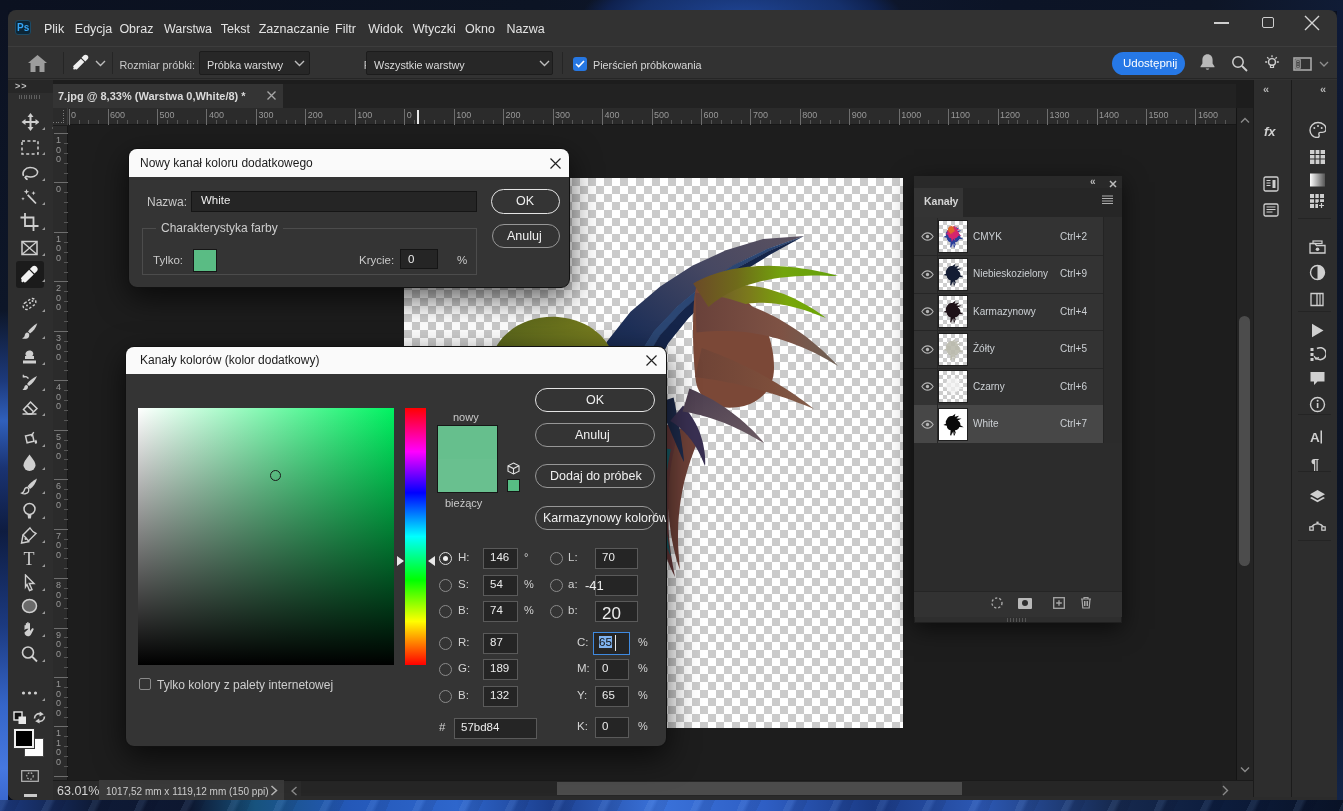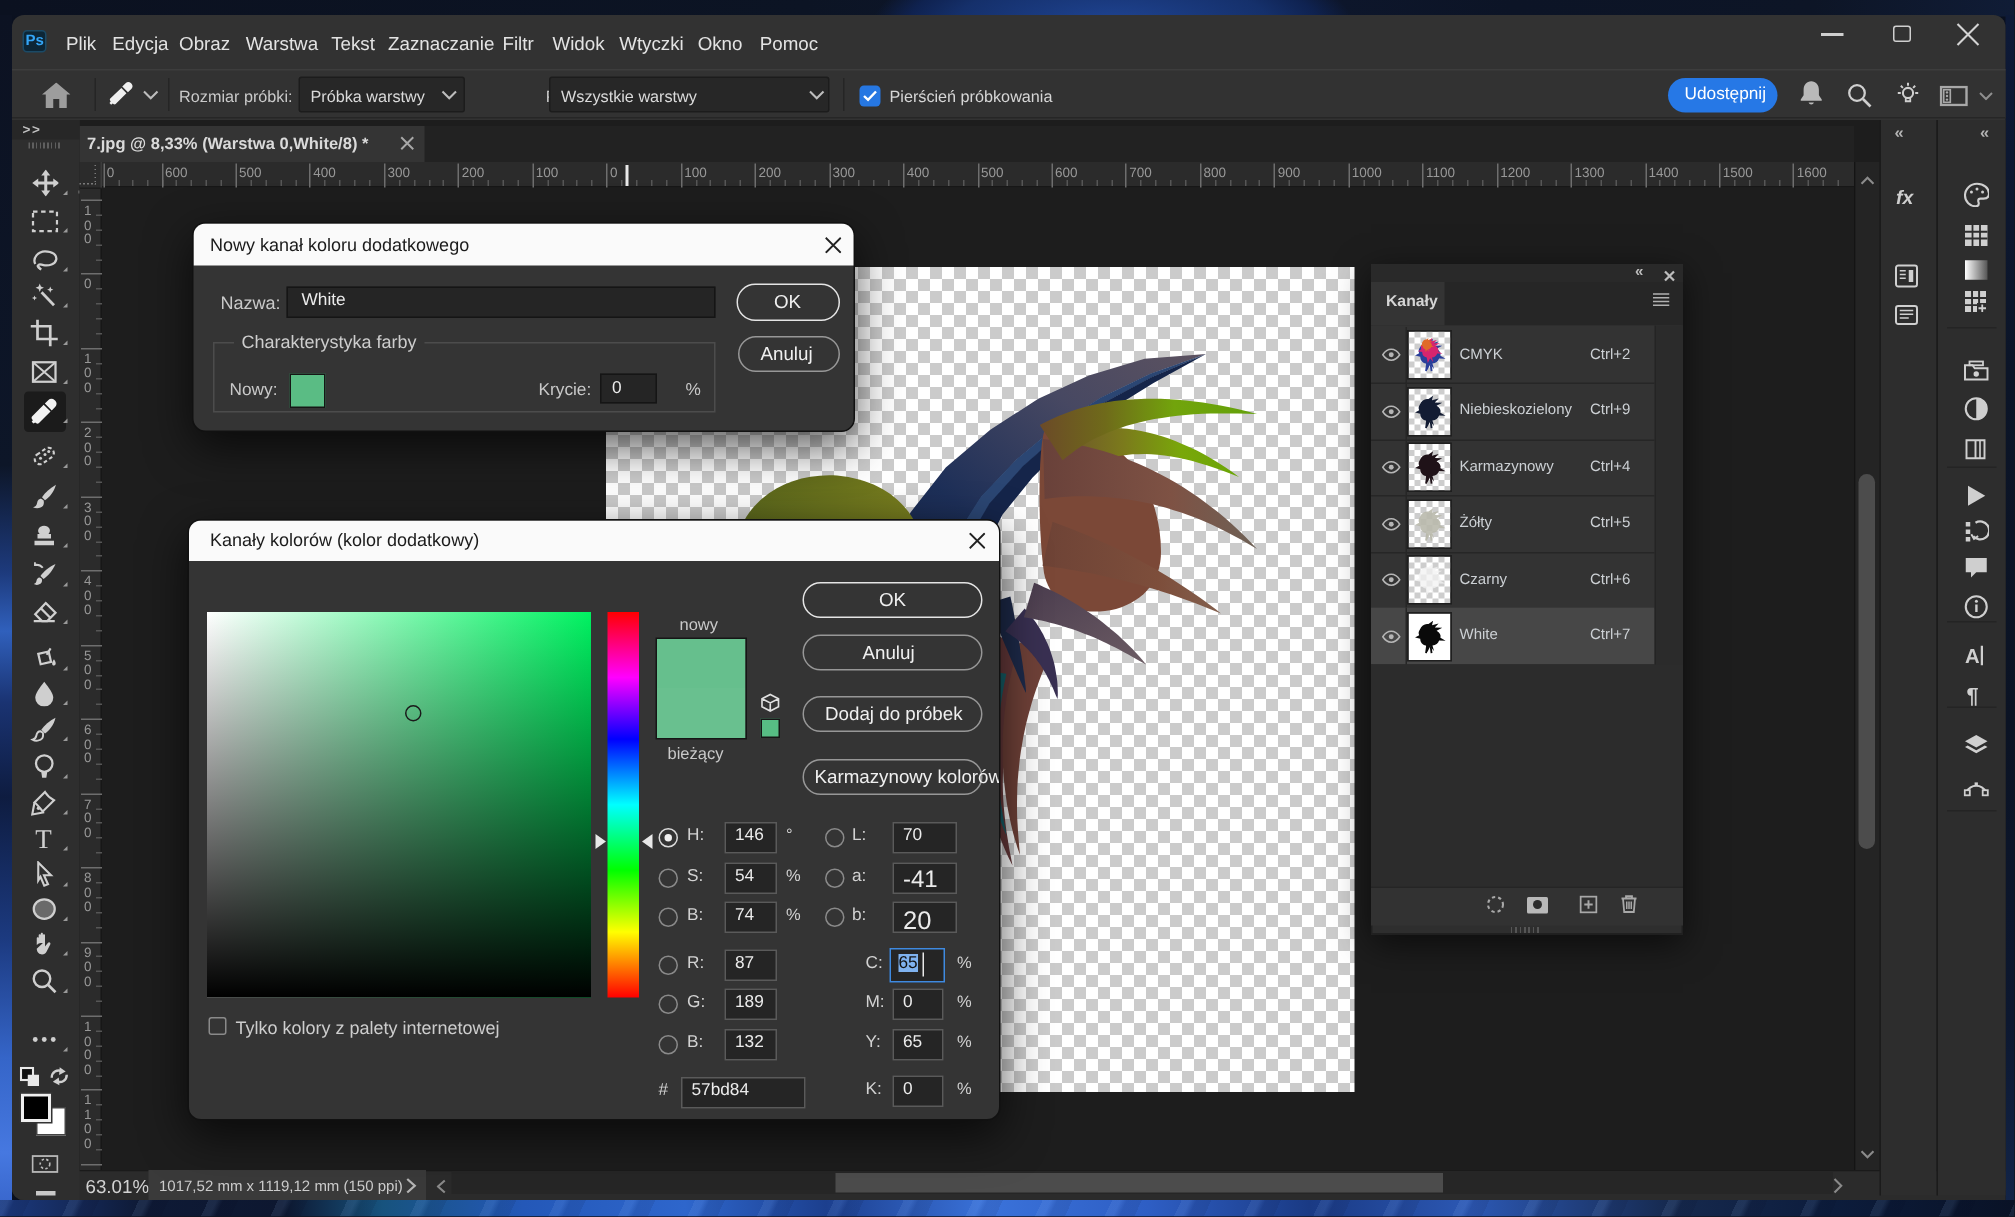--- a/index.html
+++ b/index.html
@@ -30,21 +30,21 @@
 <div class="txt" style="left:44px;top:22px;font-size:12.5px;color:#e3e3e3">Plik</div>
 <div class="txt" style="left:74.8px;top:22px;font-size:12.5px;color:#e3e3e3">Edycja</div>
 <div class="txt" style="left:119.4px;top:22px;font-size:12.5px;color:#e3e3e3">Obraz</div>
 <div class="txt" style="left:163.9px;top:22px;font-size:12.5px;color:#e3e3e3">Warstwa</div>
 <div class="txt" style="left:220.8px;top:22px;font-size:12.5px;color:#e3e3e3">Tekst</div>
 <div class="txt" style="left:258.7px;top:22px;font-size:12.5px;color:#e3e3e3">Zaznaczanie</div>
 <div class="txt" style="left:335px;top:22px;font-size:12.5px;color:#e3e3e3">Filtr</div>
 <div class="txt" style="left:368.3px;top:22px;font-size:12.5px;color:#e3e3e3">Widok</div>
 <div class="txt" style="left:412.8px;top:22px;font-size:12.5px;color:#e3e3e3">Wtyczki</div>
 <div class="txt" style="left:465.1px;top:22px;font-size:12.5px;color:#e3e3e3">Okno</div>
-<div class="txt" style="left:506.5px;top:22px;font-size:12.5px;color:#e3e3e3">Pomoc</div>
+<div class="txt" style="left:506.5px;top:22px;font-size:12.5px;color:#e3e3e3">Nazwa</div>
 
 <div class="abs" style="left:1214px;top:22px;width:15px;height:1.5px;background:#cfcfcf"></div>
 <div class="abs" style="left:1262px;top:17px;width:12px;height:11px;border:1.3px solid #cfcfcf;border-radius:2px"></div>
 <svg style="left:1303px;top:14px" width="18" height="18" viewBox="0 0 18 18">
     <path d="M2 2 L16 16 M16 2 L2 16" stroke="#d4d4d4" stroke-width="1.4"></path>
   </svg>
 
 <div class="abs" style="left:8px;top:46px;width:1329px;height:33px;background:#323232;border-top:1px solid #3d3d3d;border-bottom:1px solid #262626"></div>
 <div class="abs" style="left:63px;top:52px;width:1px;height:22px;background:#252525"></div>
 <div class="abs" style="left:112px;top:52px;width:1px;height:22px;background:#252525"></div>
@@ -1007,21 +1007,21 @@
     </svg>
  <div class="txt" style="left:18px;top:46px;font-size:12px;color:#c9c9c9">Nazwa:</div>
  <div class="abs" style="left:62px;top:42px;width:286px;height:21px;background:#252525;border:1px solid #151515"></div>
  <div class="txt" style="left:72px;top:45px;font-size:11.5px;color:#ececec">White</div>
  <div class="abs" style="left:362px;top:40px;width:69px;height:25px;border:1.7px solid #e4e4e4;border-radius:13px"></div>
  <div class="txt" style="left:387px;top:45px;font-size:12.5px;color:#f0f0f0">OK</div>
  <div class="abs" style="left:363px;top:75px;width:68px;height:24px;border:1.2px solid #979797;border-radius:12px"></div>
  <div class="txt" style="left:378px;top:80px;font-size:12.5px;color:#f0f0f0">Anuluj</div>
  <div class="abs" style="left:13px;top:79px;width:335px;height:47px;border:1px solid #4c4c4c"></div>
  <div class="abs" style="left:27px;top:72px;background:#343434;padding:0 5px;font-size:12px;color:#cdcdcd;white-space:nowrap">Charakterystyka farby</div>
- <div class="txt" style="left:24px;top:105px;font-size:11.5px;color:#c9c9c9">Nowy:</div>
+ <div class="txt" style="left:24px;top:105px;font-size:11.5px;color:#c9c9c9">Tylko:</div>
  <div class="abs" style="left:64px;top:100px;width:24px;height:23px;background:#5abc84;border:1px solid #161616"></div>
  <div class="txt" style="left:230px;top:105px;font-size:11.5px;color:#c9c9c9">Krycie:</div>
  <div class="abs" style="left:271px;top:100px;width:38px;height:20px;background:#252525;border:1px solid #151515"></div>
  <div class="txt" style="left:279px;top:104px;font-size:11.5px;color:#ececec">0</div>
  <div class="txt" style="left:328px;top:105px;font-size:11.5px;color:#c9c9c9">%</div>
 </div>
 
 <div class="abs" style="left:125px;top:346px;width:542px;height:401px;border-radius:9px;background:#343434;border:1px solid #111;box-shadow:0 10px 30px rgba(0,0,0,.65);overflow:hidden">
  <div class="abs" style="left:0;top:0;width:542px;height:27px;background:#fafafa"></div>
  <div class="txt" style="left:14px;top:6px;font-size:12px;color:#1b1b1b">Kanały kolorów (kolor dodatkowy)</div>
@@ -1085,21 +1085,21 @@
     <div class="txt" style="left:332px;top:341.5px;font-size:11.5px;color:#d2d2d2">B:</div>
     <div class="abs" style="left:357px;top:338.5px;width:35px;height:21px;background:#252525;border:1px solid #5a5a5a"></div>
     <div class="txt" style="left:364px;top:341.5px;font-size:11.5px;color:#ececec">132</div>
     <div class="abs" style="left:424px;top:205.0px;width:13px;height:13px;border:1.3px solid #8a8a8a;border-radius:50%"></div>
     <div class="txt" style="left:442px;top:204.0px;font-size:11.5px;color:#d2d2d2">L:</div>
     <div class="abs" style="left:469px;top:201.0px;width:43px;height:21px;background:#252525;border:1px solid #5a5a5a"></div>
     <div class="txt" style="left:476px;top:204.0px;font-size:11.5px;color:#ececec">70</div>
     <div class="abs" style="left:424px;top:231.5px;width:13px;height:13px;border:1.3px solid #8a8a8a;border-radius:50%"></div>
     <div class="txt" style="left:442px;top:230.5px;font-size:11.5px;color:#d2d2d2">a:</div>
     <div class="abs" style="left:469px;top:227.5px;width:43px;height:21px;background:#252525;border:1px solid #5a5a5a"></div>
-    <div class="txt" style="left:476px;top:230.5px;font-size:16px;color:#ececec">-41</div>
+    <div class="txt" style="left:459px;top:230.5px;font-size:13px;color:#ececec">-41</div>
     <div class="abs" style="left:424px;top:258.0px;width:13px;height:13px;border:1.3px solid #8a8a8a;border-radius:50%"></div>
     <div class="txt" style="left:442px;top:257.0px;font-size:11.5px;color:#d2d2d2">b:</div>
     <div class="abs" style="left:469px;top:254.0px;width:43px;height:21px;background:#252525;border:1px solid #5a5a5a"></div>
     <div class="txt" style="left:476px;top:257.0px;font-size:17px;color:#ececec">20</div>
     <div class="txt" style="left:451px;top:288.5px;font-size:11.5px;color:#d2d2d2">C:</div>
     <div class="abs" style="left:467px;top:284.5px;width:37px;height:23px;background:#252525;border:1.6px solid #3f8ae0"></div>
     <div class="txt" style="left:473px;top:288.5px;font-size:11.5px;color:#111;background:#7fb2ef">65</div>
     <div class="abs" style="left:489px;top:287.5px;width:1.3px;height:16px;background:#e8e8e8"></div>
     <div class="txt" style="left:512px;top:288.5px;font-size:11px;color:#d2d2d2">%</div>
     <div class="txt" style="left:451px;top:315.0px;font-size:11.5px;color:#d2d2d2">M:</div>

